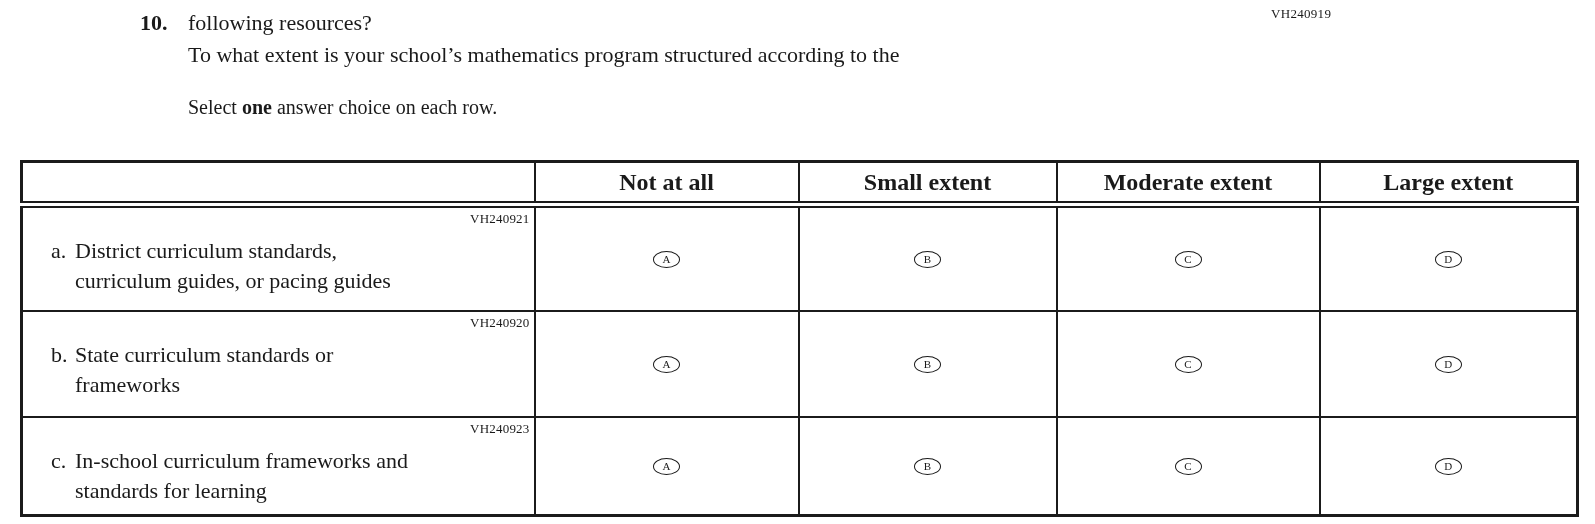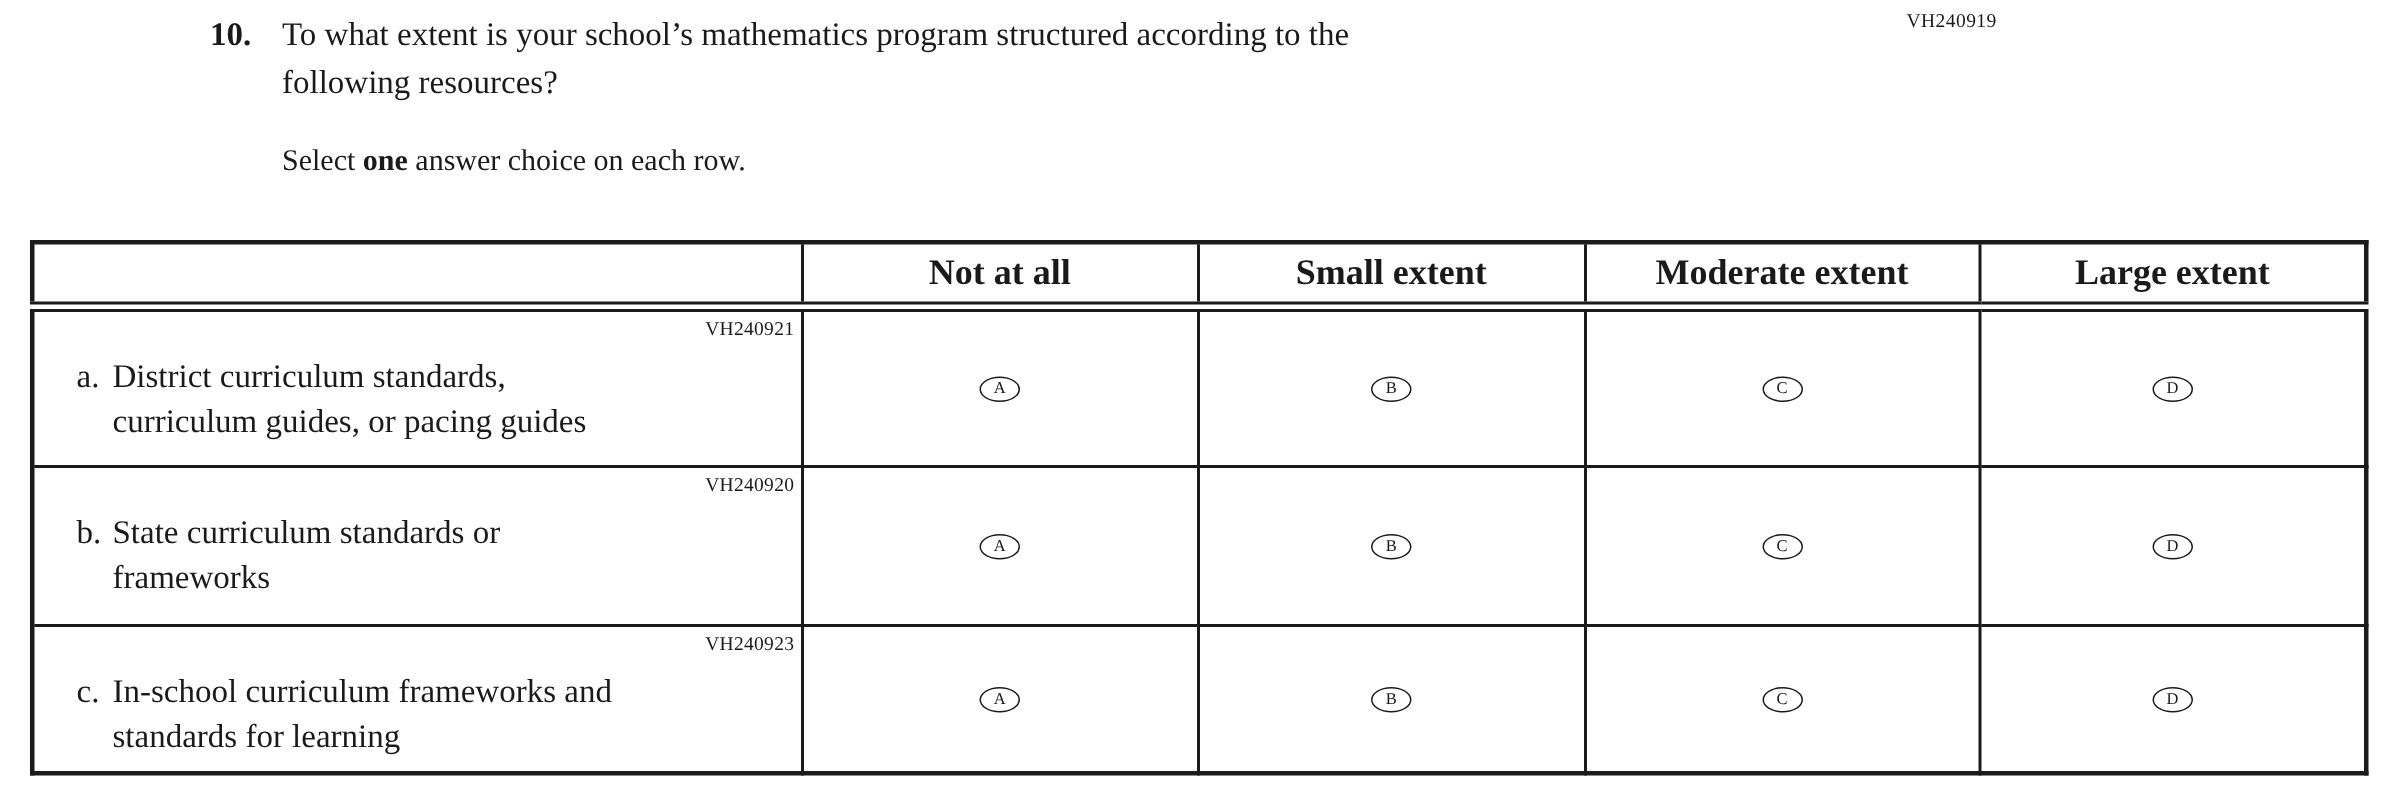--- a/index.html
+++ b/index.html
@@ -105,22 +105,22 @@
 </head>
 <body>
 
 <div class="page">
 
   <div class="form-id">VH240919</div>
 
   <div class="question">
     <span class="qnum">10.</span>
     <span class="qtext">
+      <span class="qline">following resources?</span>
       <span class="qline">To what extent is your school’s mathematics program structured according to the</span>
-      <span class="qline">following resources?</span>
     </span>
   </div>
 
   <div class="instruction"><span>Select </span><span class="bold">one</span><span> answer choice on each row.</span></div>
 
   <table class="grid">
     <colgroup>
       <col style="width:513px">
       <col style="width:264px">
       <col style="width:258px">

